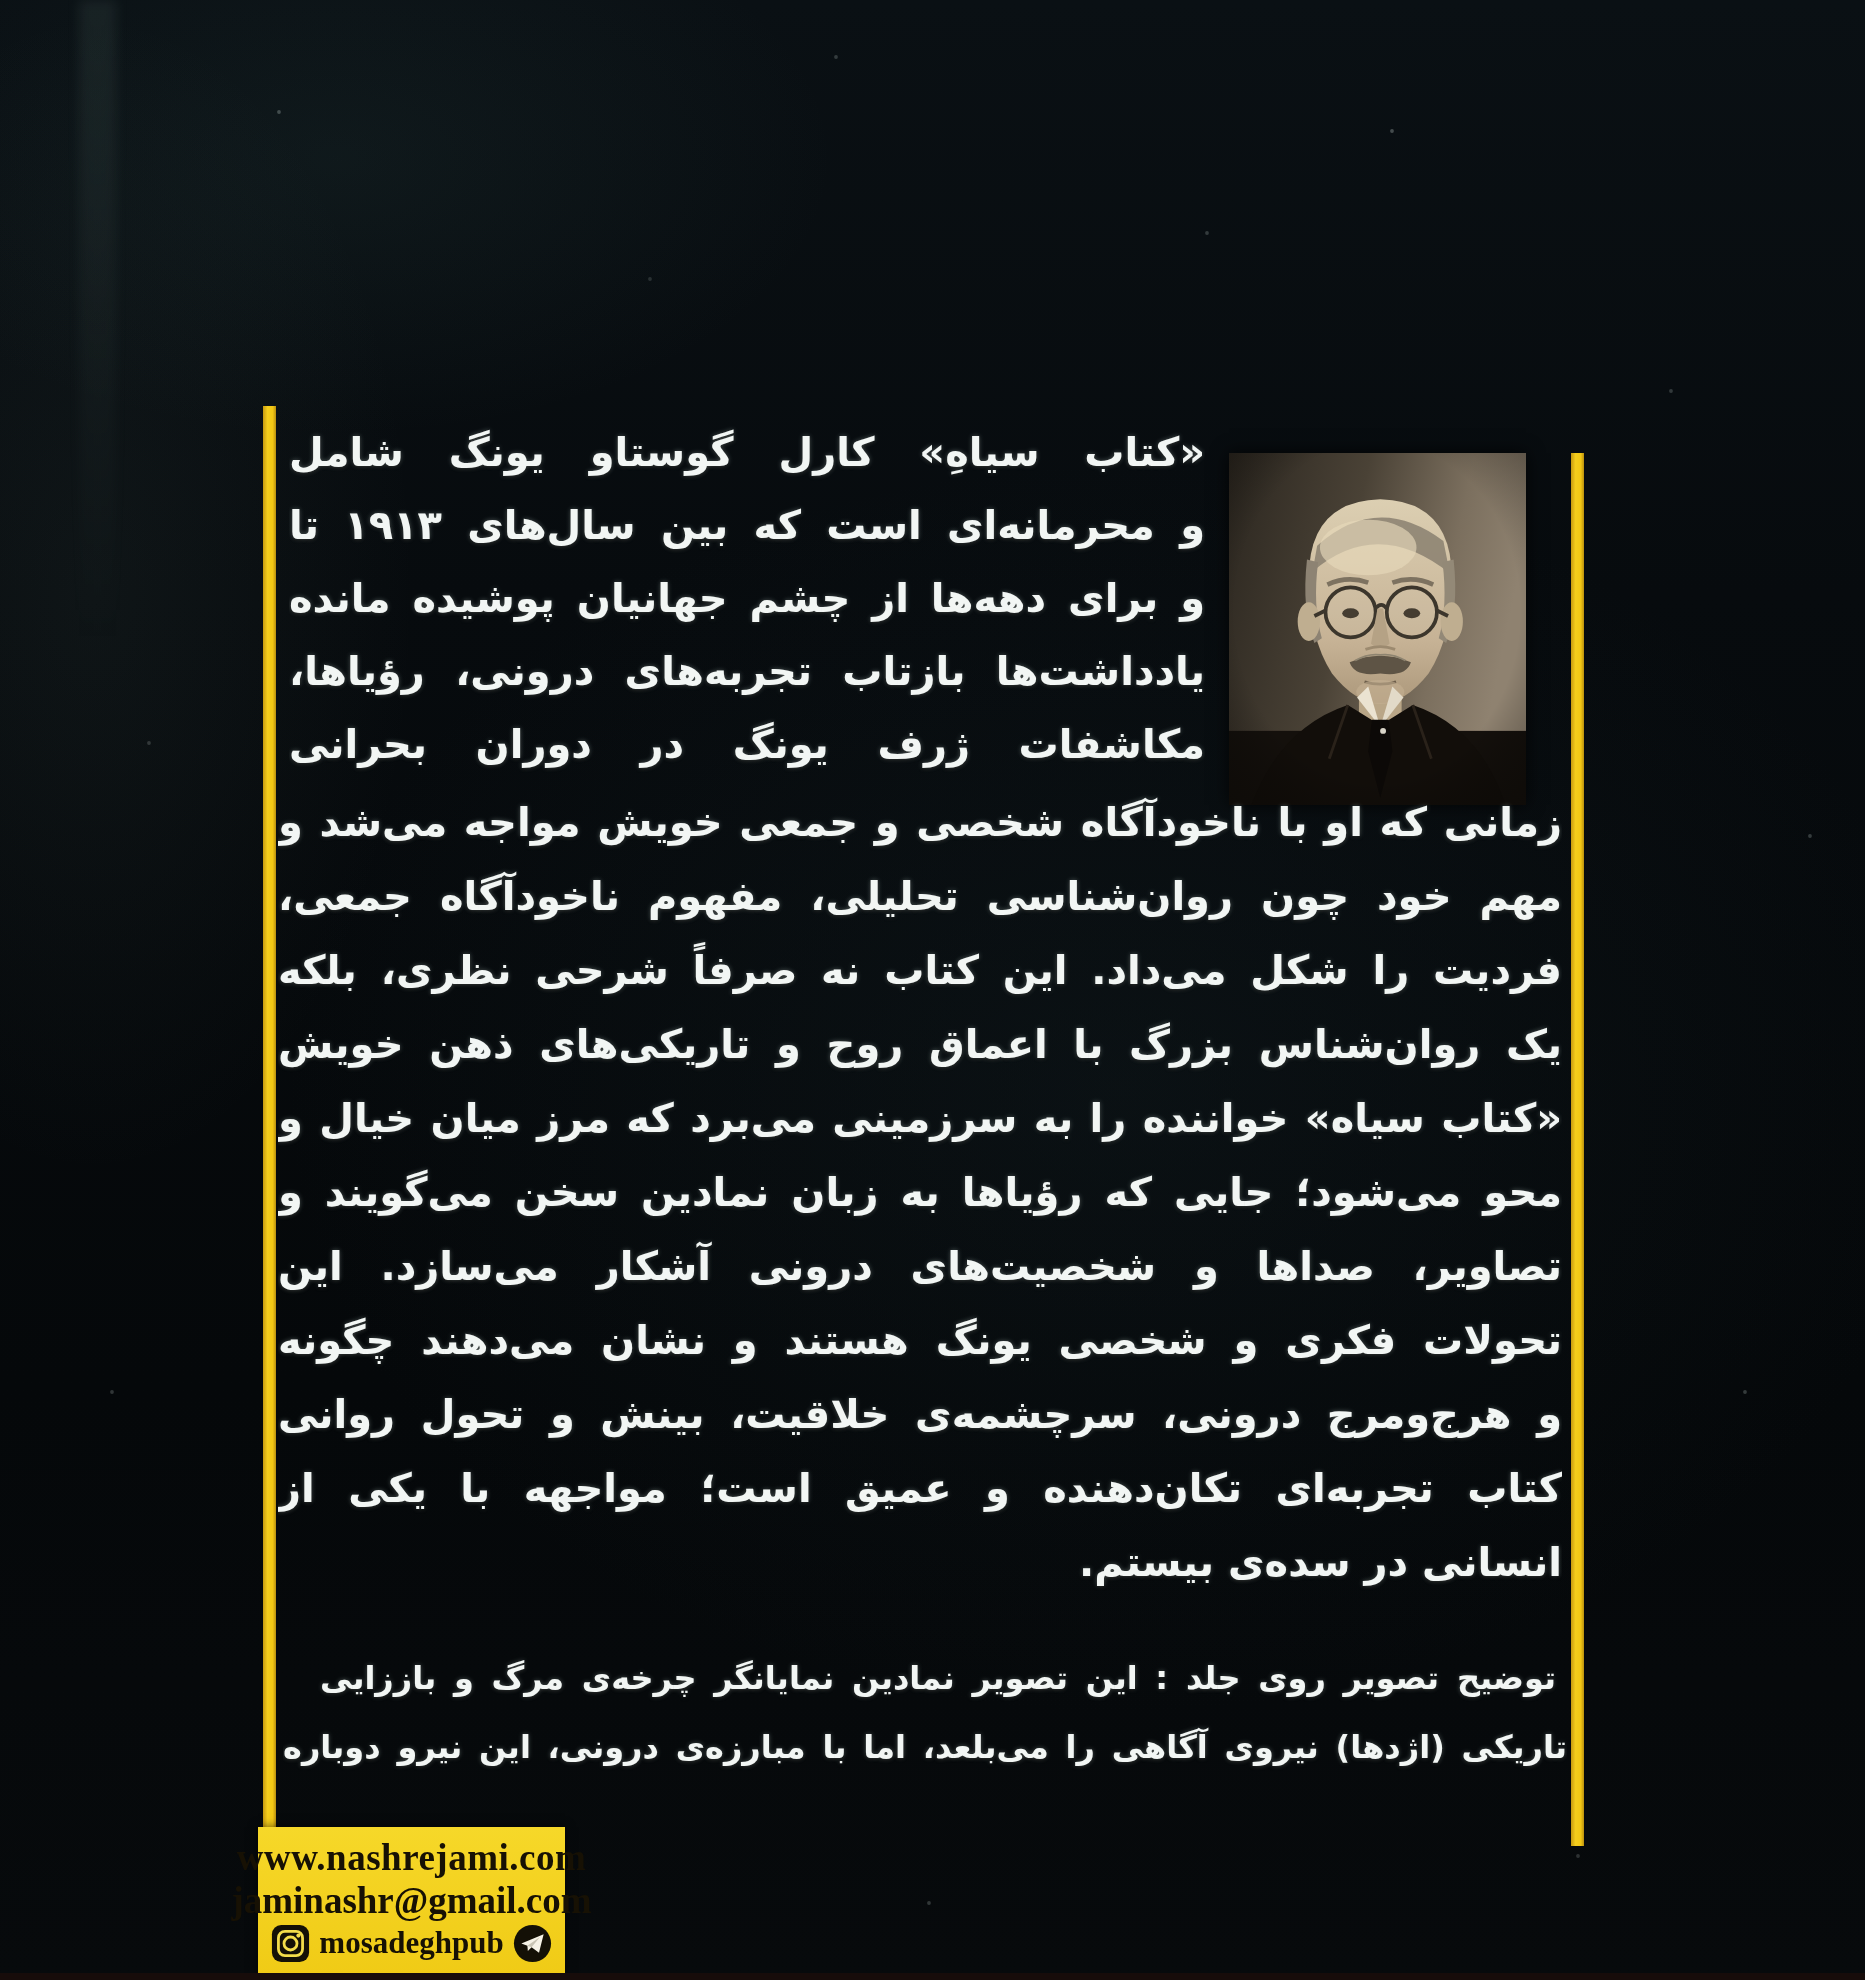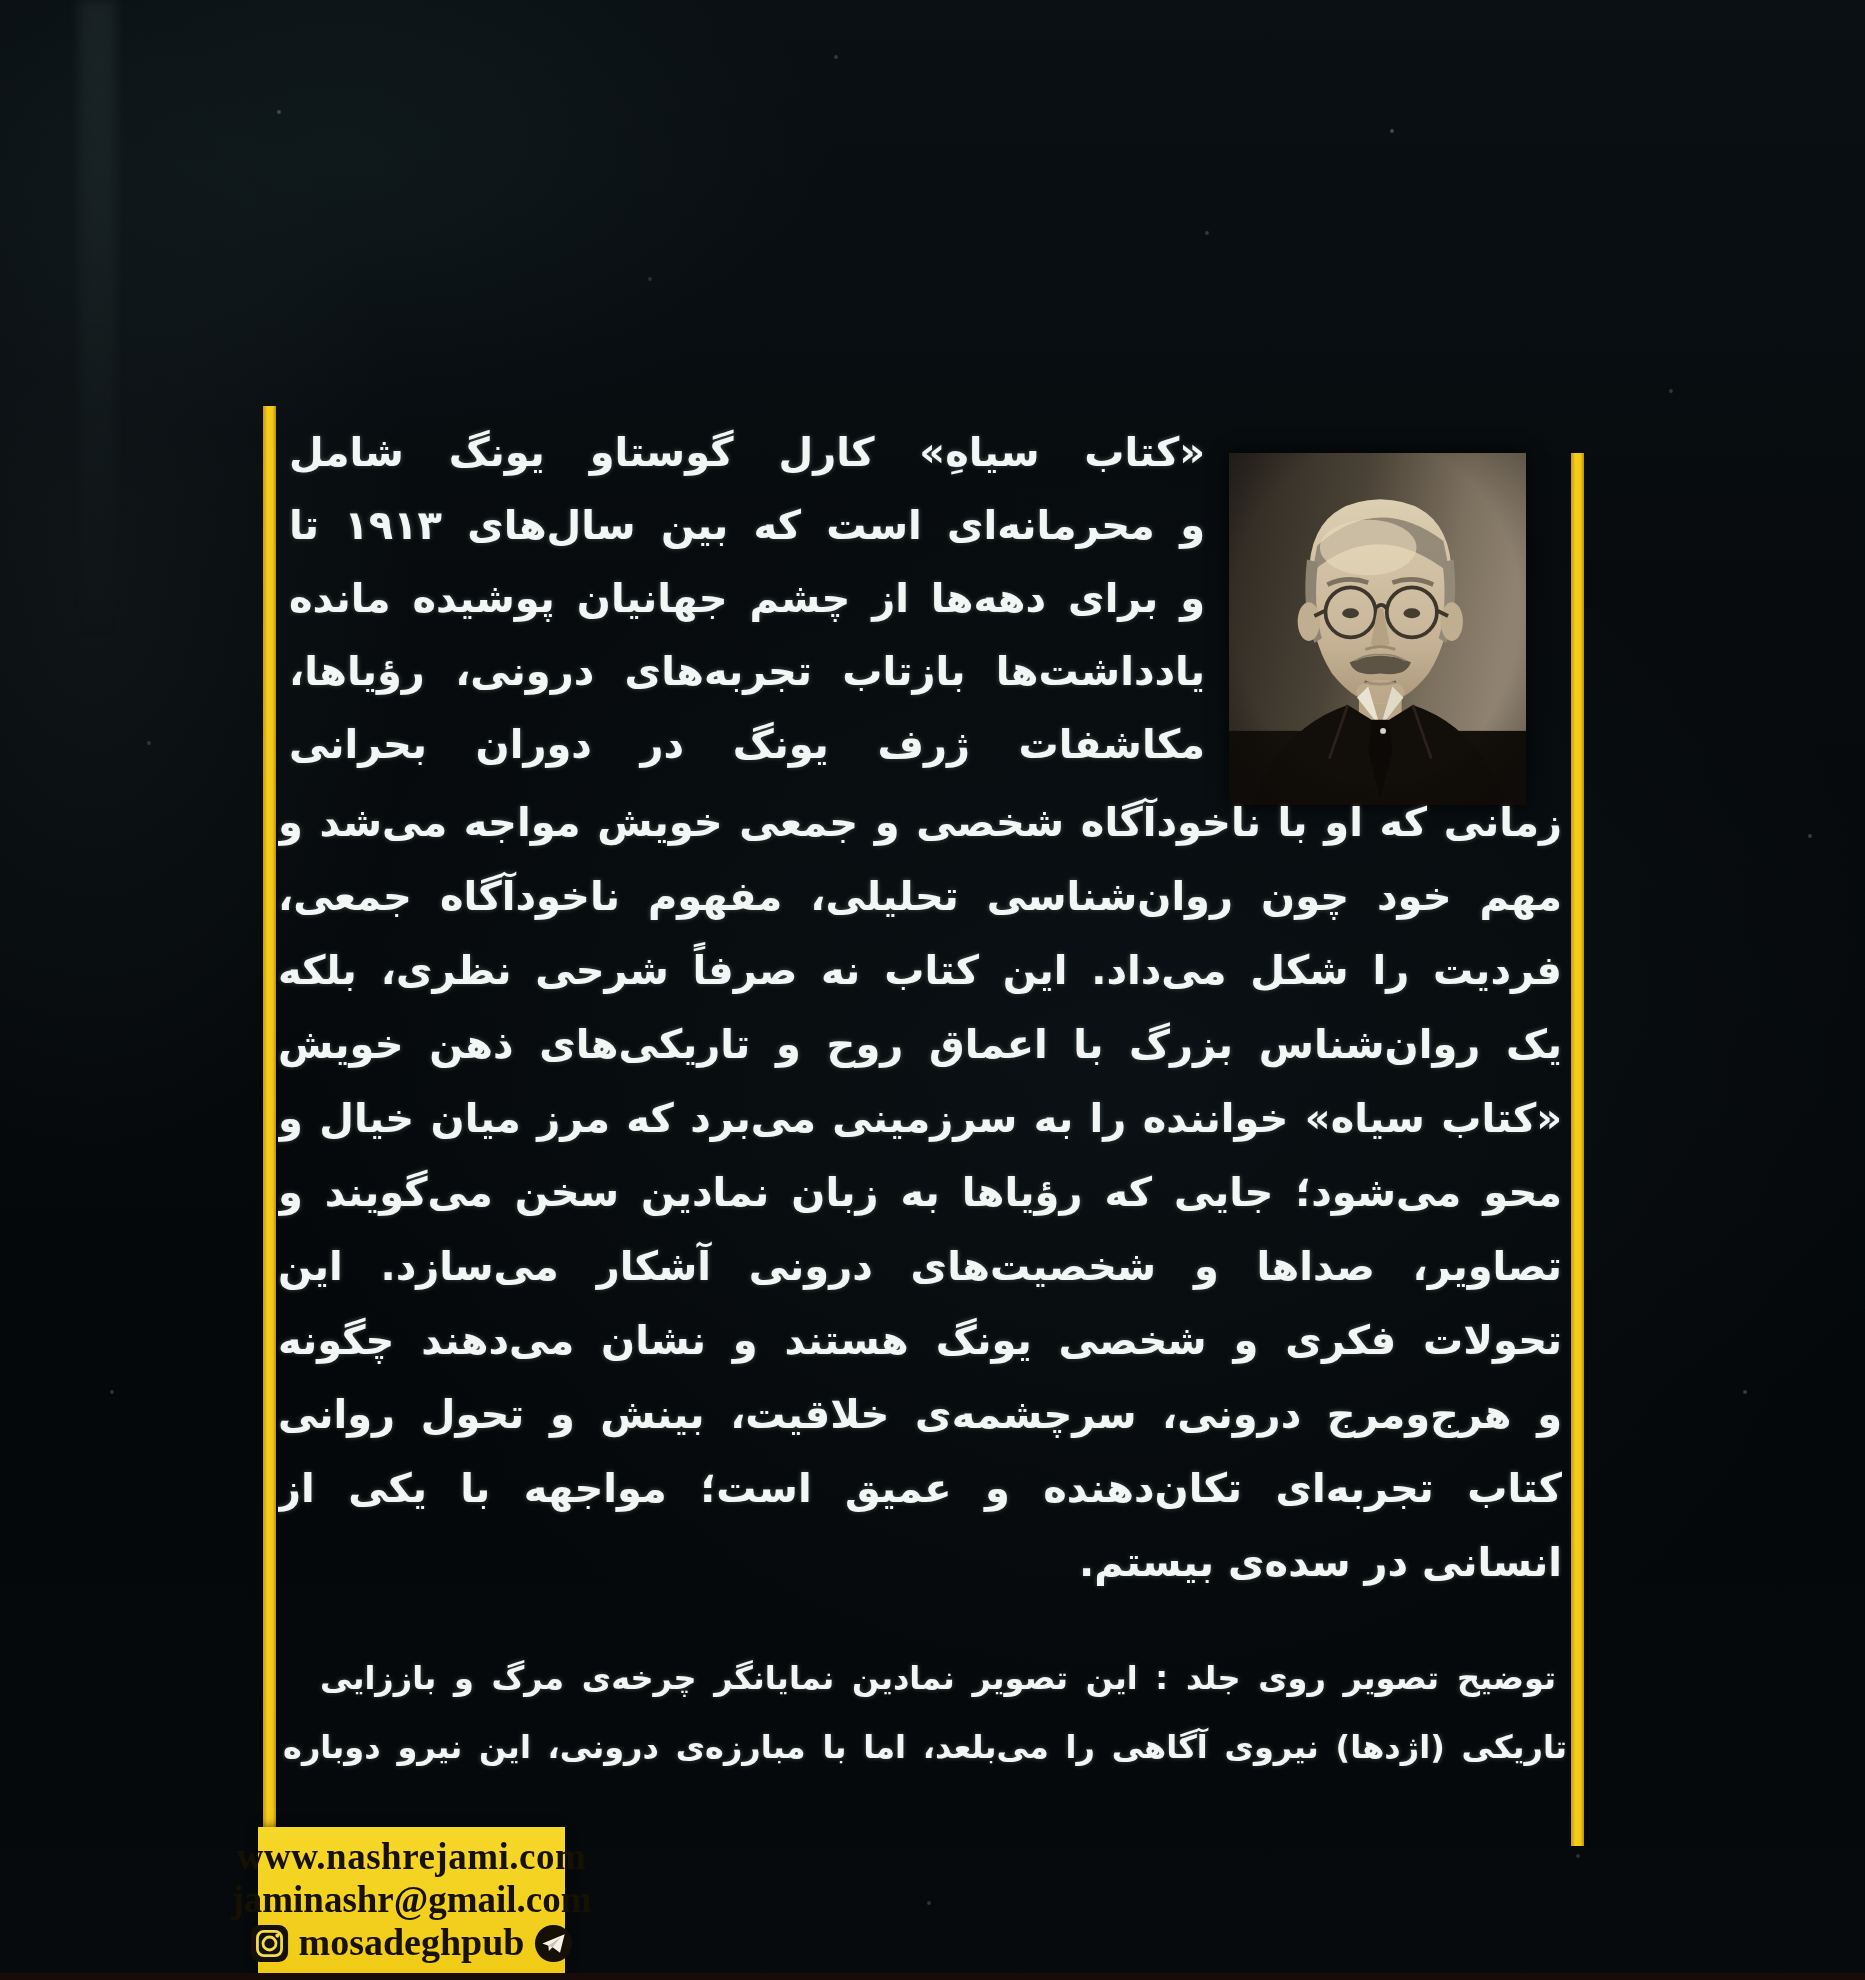--- a/index.html
+++ b/index.html
@@ -50,21 +50,21 @@
   .note-3{padding-right:186px;box-sizing:border-box;}
 
   .contact-box{position:absolute;left:258px;top:1827px;width:307px;height:147px;
     background:linear-gradient(180deg,#f6d829,#f0cb16);
     display:flex;flex-direction:column;justify-content:center;align-items:center;
     gap:1.9px;box-shadow:0 0 9.3px rgba(0,0,0,.6);}
   .contact-row{direction:ltr;font-family:"Liberation Serif","DejaVu Serif",serif;
     font-weight:bold;color:#171104;line-height:1.1;}
   .contact-site{font-size:37px;letter-spacing:0.5px;}
   .contact-mail{font-size:37px;}
-  .contact-social{display:flex;align-items:center;gap:9.3px;font-size:38px;}
+  .contact-social{display:flex;align-items:center;gap:9.3px;font-size:31px;}
   .soc-icon{display:block;width:39px;height:39px;}
 </style>
 </head>
 <body>
 
 <div class="cover">
   <div class="streak"></div>
   <div class="speckles"></div>
 
   <div class="bar bar-left"></div>

